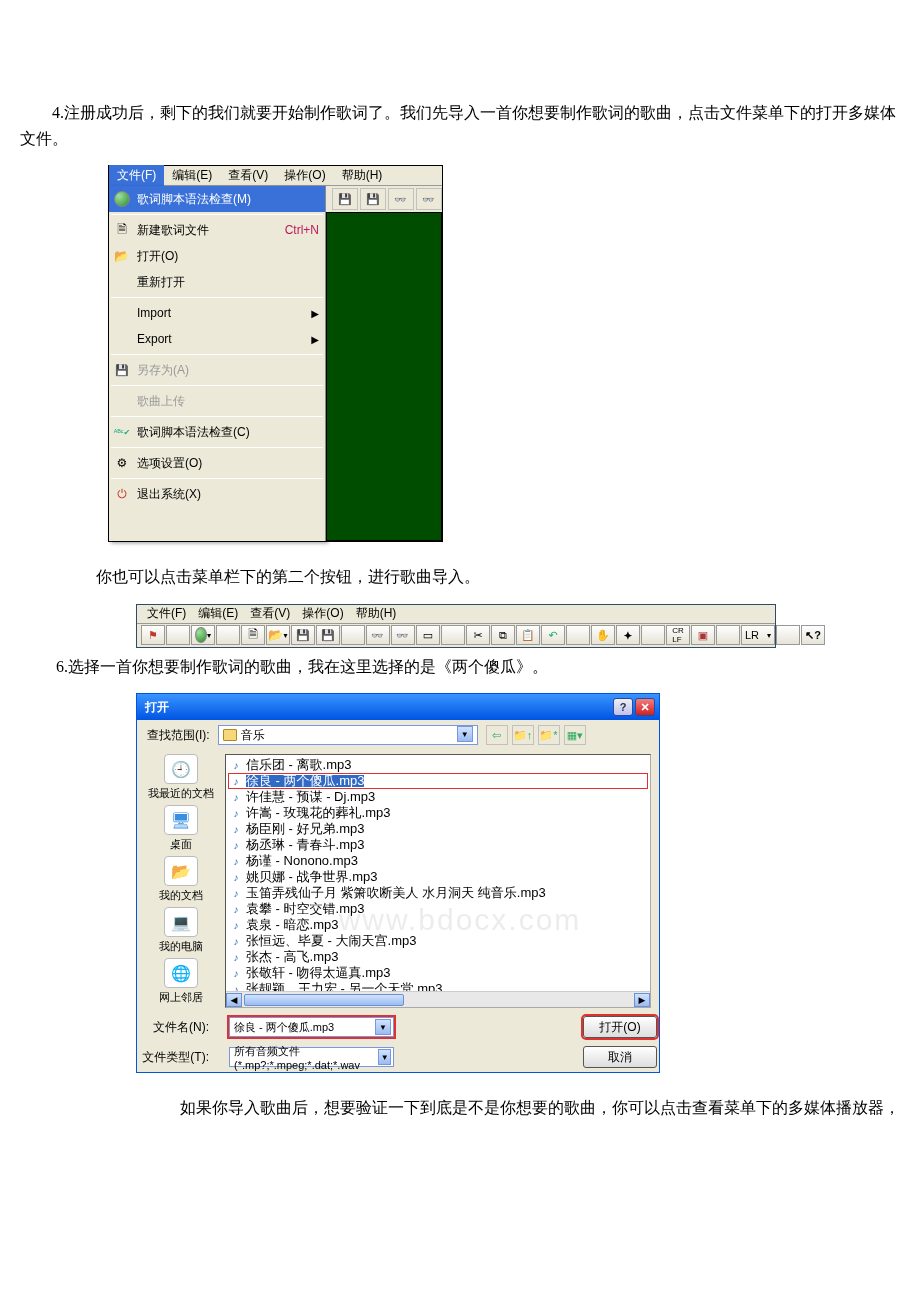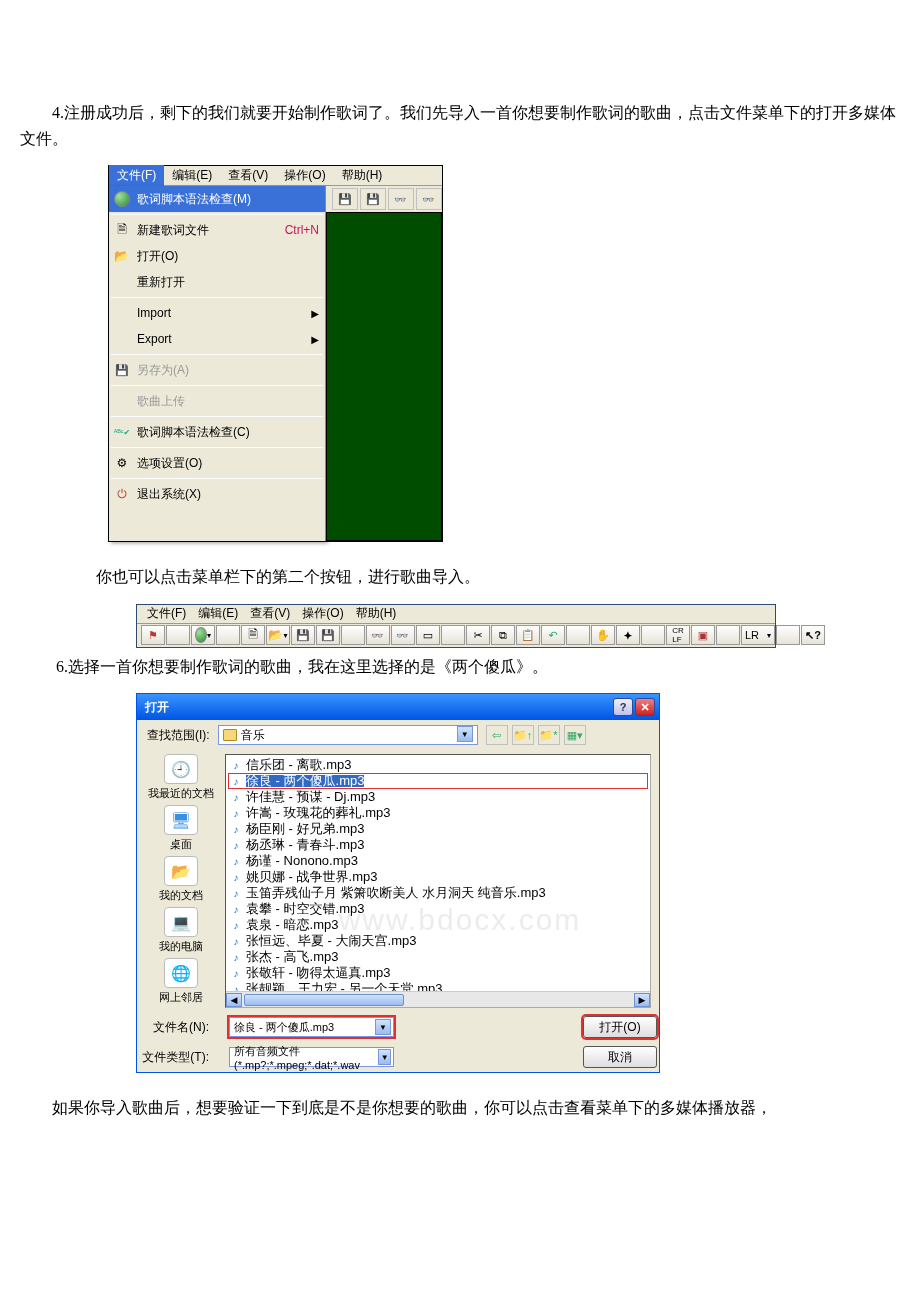--- a/index.html
+++ b/index.html
@@ -588,15 +588,15 @@
       <span>所有音频文件(*.mp?;*.mpeg;*.dat;*.wav</span>
       <span class="dd-chev">▼</span>
     </div>
     <div style="flex:1"></div>
     <div class="bigbtn">取消</div>
   </div>
 </div>
 <div class="watermark">www.bdocx.com</div>
 </div>
 
-<div class="section" style="margin-top:22px;">
+<div class="section" style="margin-top:22px;text-align:right;">
   <p class="para indent">如果你导入歌曲后，想要验证一下到底是不是你想要的歌曲，你可以点击查看菜单下的多媒体播放器，</p>
 </div>
 
 </body></html>

